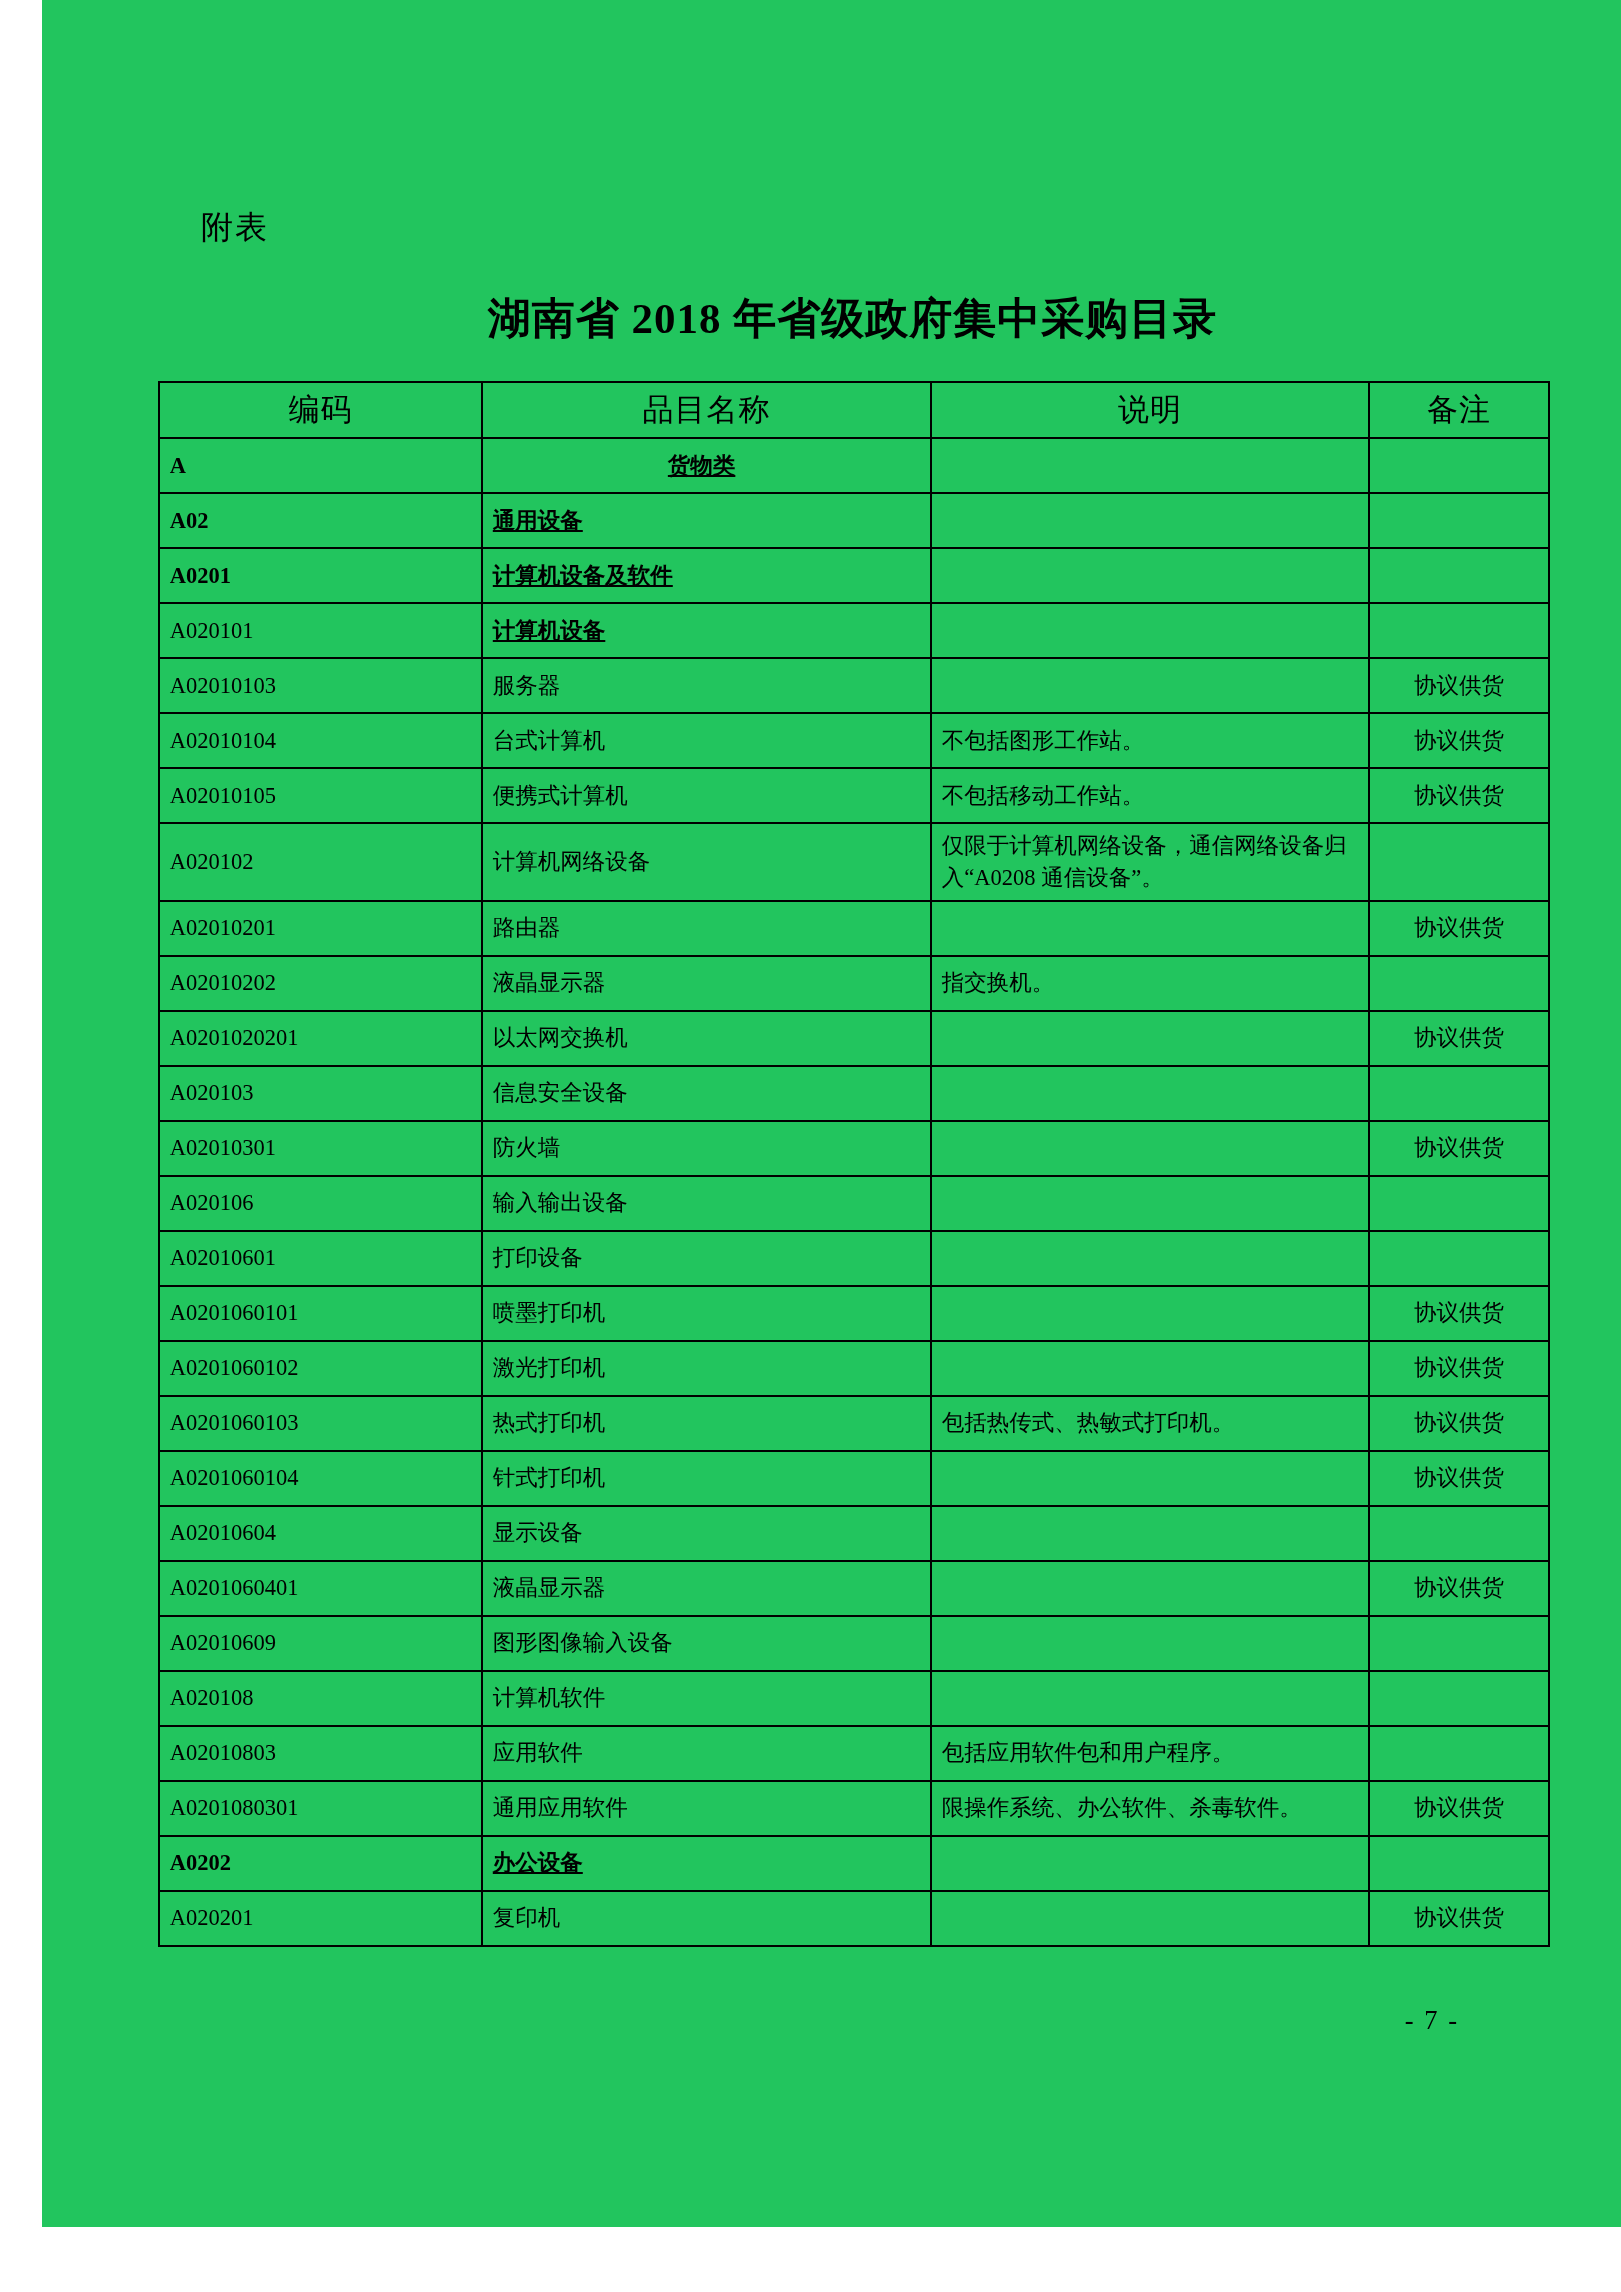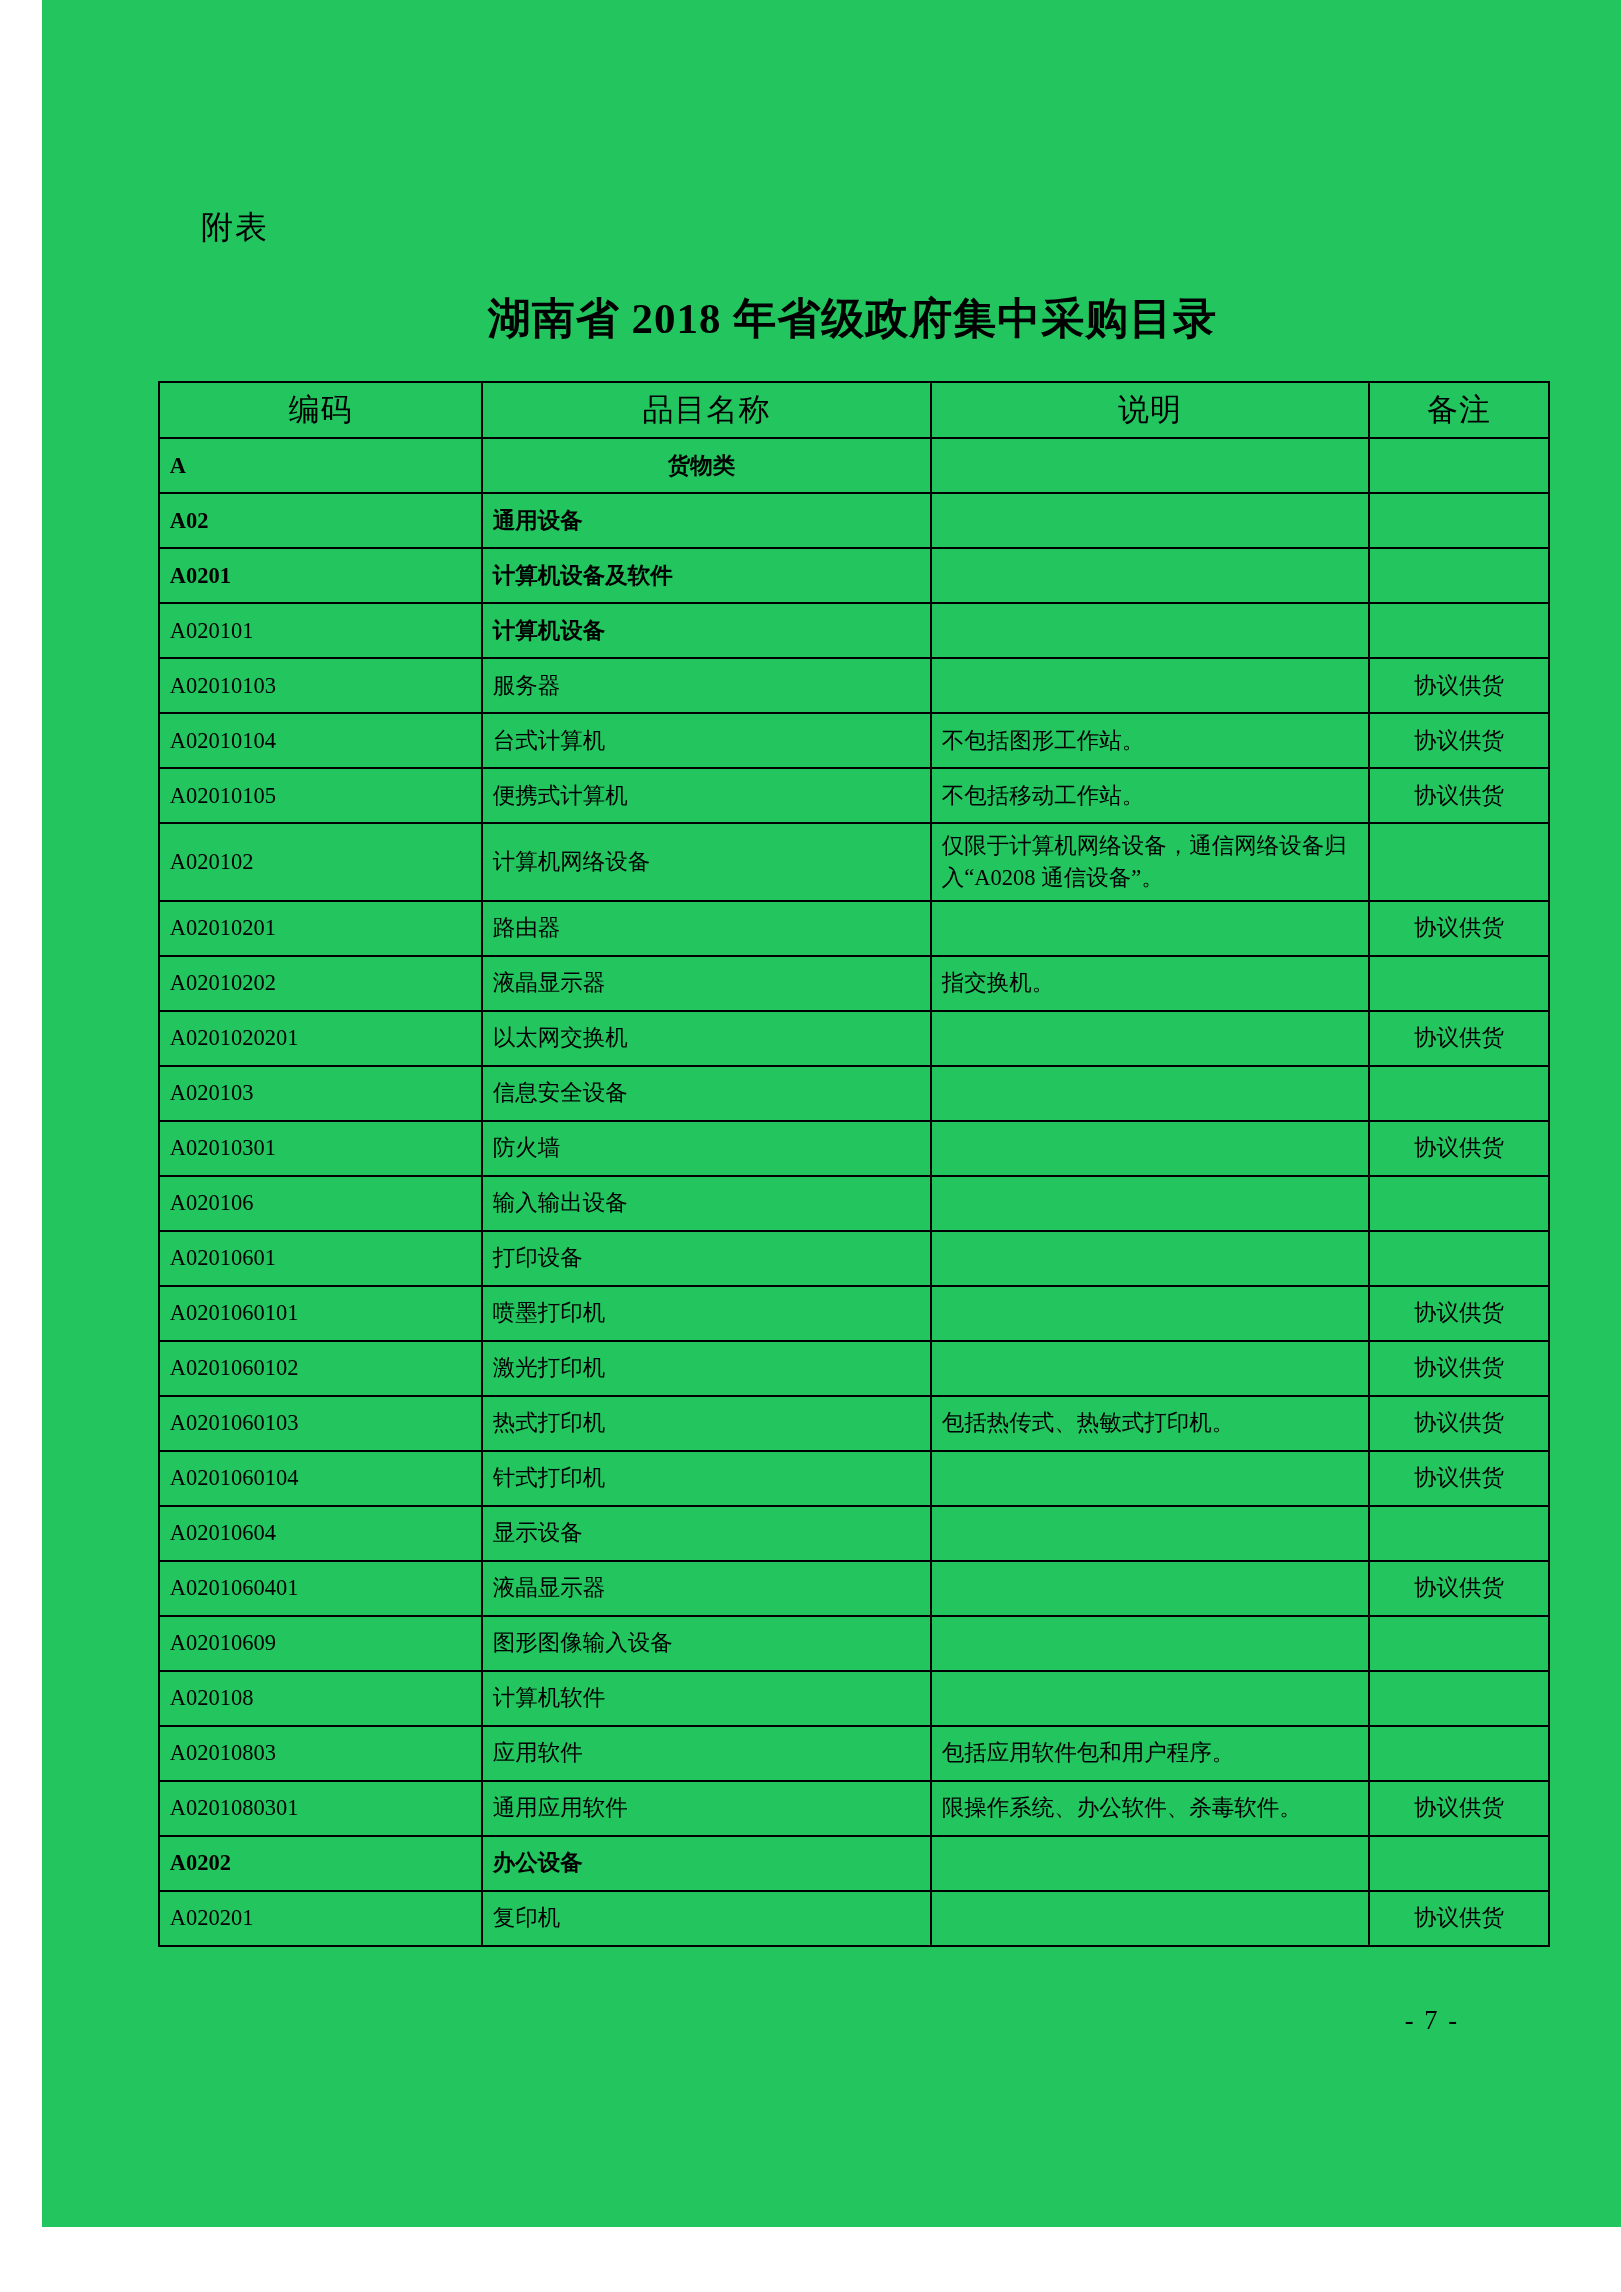--- a/index.html
+++ b/index.html
@@ -61,21 +61,21 @@
   }
   table.catalog td {
     height: 55px;
     line-height: 32px;
   }
   td.c-code  { padding-left: 14.7px; font-family: "Liberation Serif", "DejaVu Serif", serif; }
   td.c-name  { padding-left: 14.7px; }
   td.c-desc  { padding-left: 10.8px; }
   td.c-remark { text-align: center; }
   tr.code-bold td.c-code { font-weight: 700; }
-  tr.name-bold td.c-name { font-weight: 700; }
+  tr.name-bold td.c-name { font-weight: 700; text-decoration: underline; }
   tr.name-center td.c-name { text-align: center; padding-left: 0; }
   .page-number {
     position: absolute;
     top: 2005px;
     right: 204px;
     font-size: 26.5px;
     letter-spacing: 2px;
   }
 </style>
 </head>

